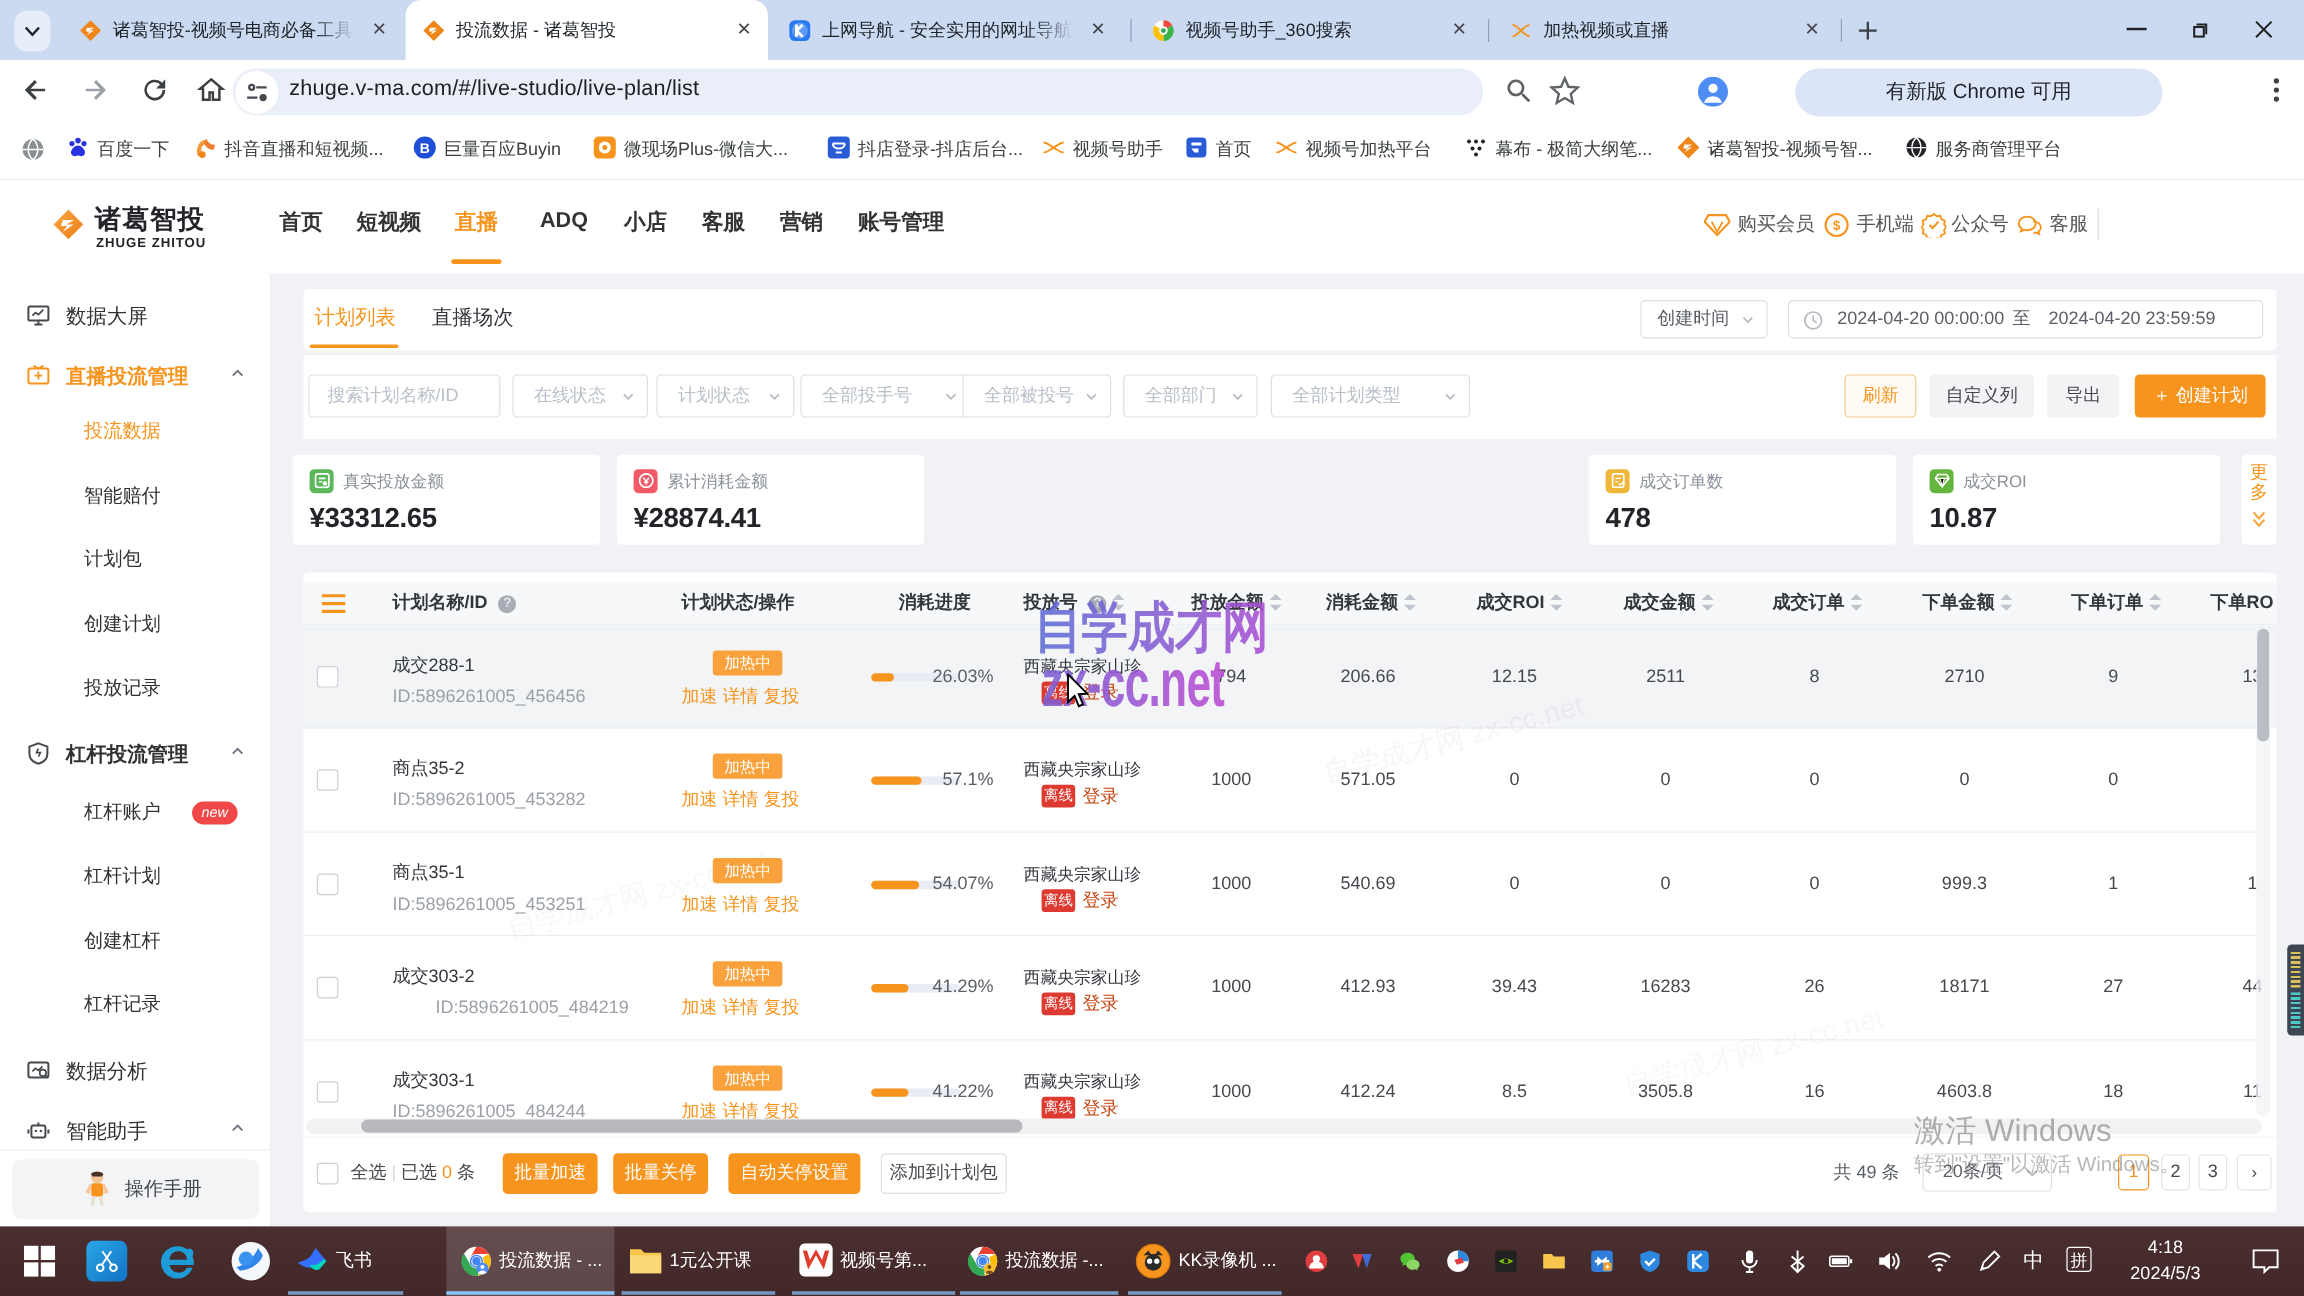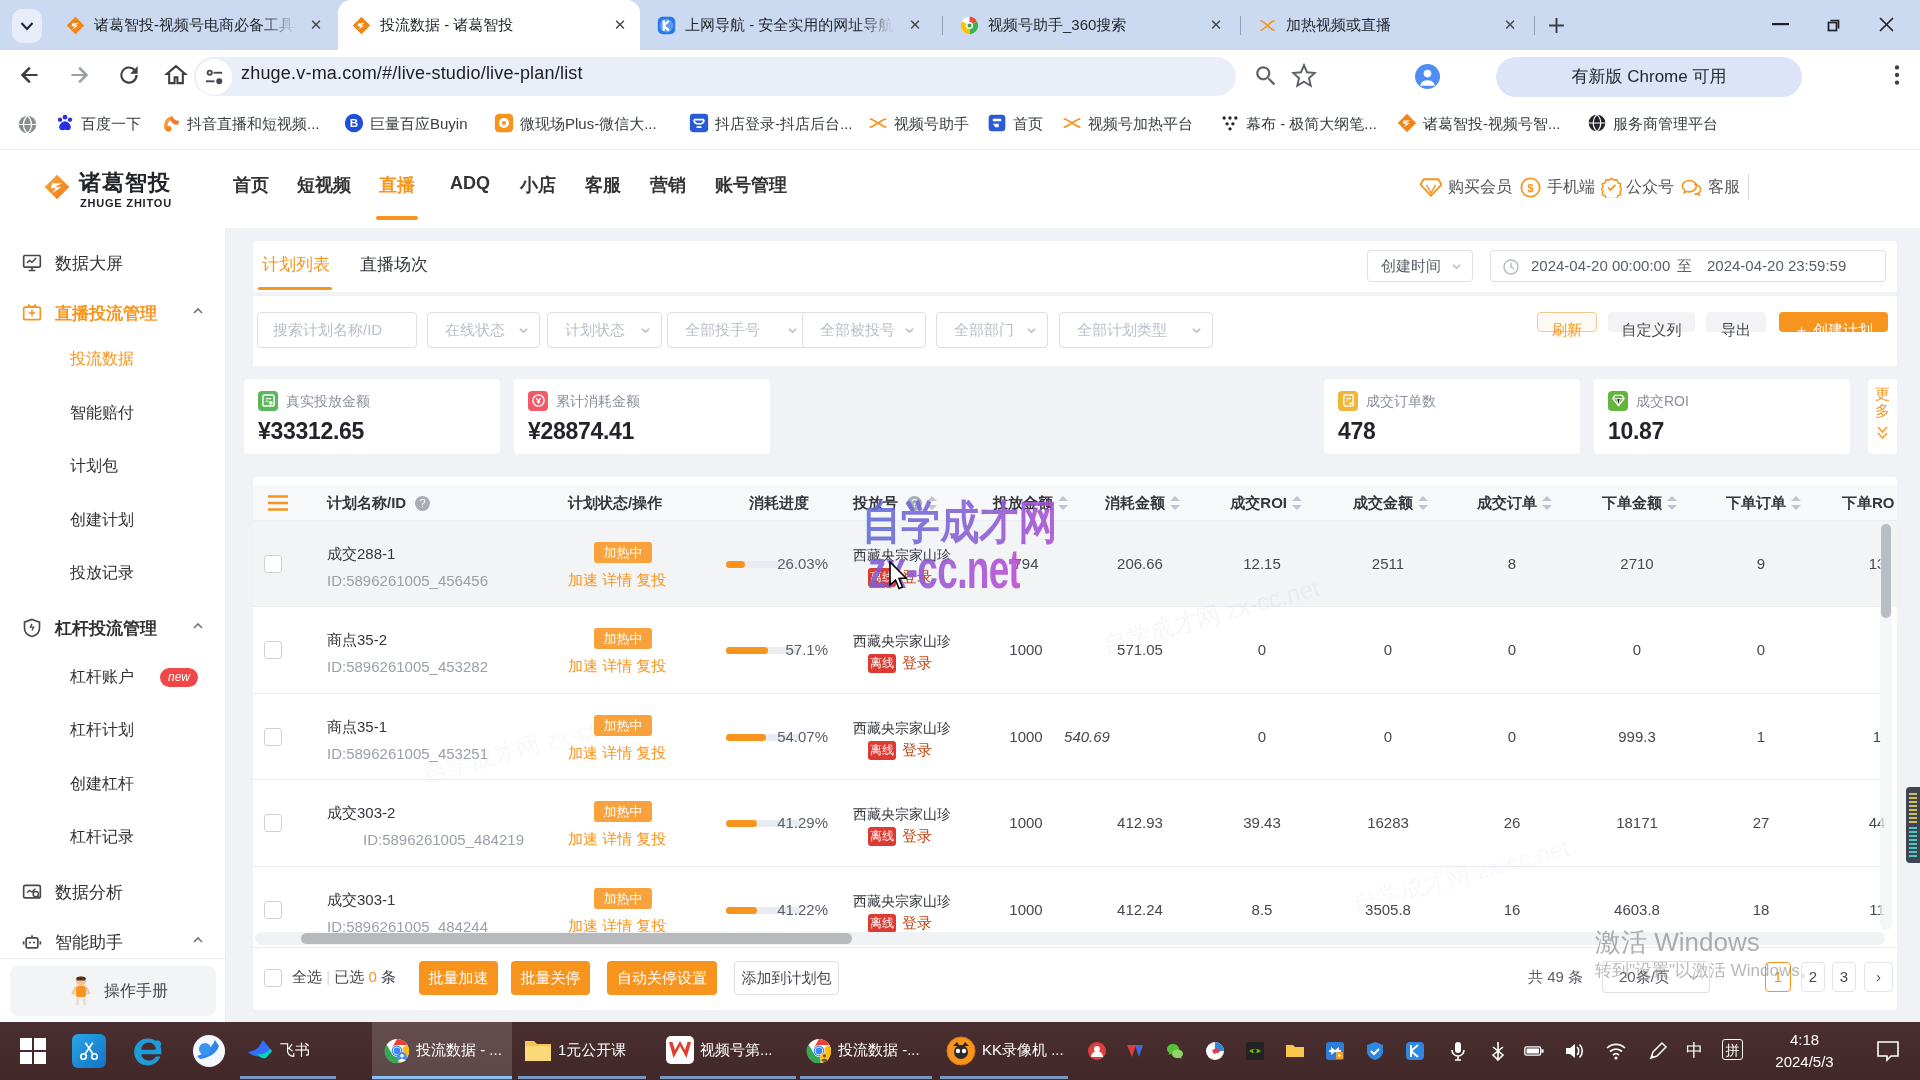--- a/index.html
+++ b/index.html
@@ -58,21 +58,21 @@
 .oplinks{position:absolute;font-size:15px;color:#f7941d;white-space:nowrap;}
 .pname{position:absolute;font-size:15px;color:#33363d;white-space:nowrap;}
 .pid{position:absolute;font-size:15px;color:#9b9fa8;white-space:nowrap;}
 .pbar{position:absolute;width:74px;height:7px;border-radius:4px;background:#e9ecf2;}
 .pbar i{position:absolute;left:0;top:0;height:7px;border-radius:4px;background:#f7941d;}
 .pct{position:absolute;font-size:15px;color:#5a5e66;text-align:right;width:70px;}
 .acct{position:absolute;font-size:14px;color:#33363d;white-space:nowrap;}
 .badge-off{position:absolute;width:28px;height:19px;background:#dd3b32;border-radius:3px;color:#fff;font-size:12px;text-align:center;line-height:19px;}
 .lgin{position:absolute;font-size:15px;color:#c2410c;}
 .num{position:absolute;font-size:15px;color:#45484f;text-align:center;transform:translateX(-50%);white-space:nowrap;}
-.btn{position:absolute;height:20px;border-radius:4px;font-size:15px;text-align:center;}
+.btn{position:absolute;height:36px;border-radius:4px;font-size:15px;text-align:center;}
 
 #taskbar{position:absolute;left:0;top:1022px;width:1920px;height:58px;background:linear-gradient(180deg,#4a2e30,#422829);}
 .tbtile{position:absolute;top:1022px;height:58px;}
 .tbu{position:absolute;top:1076px;height:3px;background:#5f9ad0;}
 .tblabel{position:absolute;top:1041px;font-size:15px;color:#fff;white-space:nowrap;}
 .trayic{position:absolute;top:1041px;width:20px;height:20px;color:#fff;}
 </style>
 </head>
 <body>
 <div id="screen">
@@ -401,21 +401,21 @@
       </svg></div>
   <div class="selbox" style="left:667px;top:312px;width:142px;"><span class="ph" style="padding-left:17px;">全部投手号</span><svg class="vv" viewBox="0 0 12 12">
         <path d="M2 4l4 4 4-4" stroke="#b4b9c2" stroke-width="1.6" fill="none"></path>
       </svg></div>
   <div class="selbox" style="left:802px;top:312px;width:124px;"><span class="ph" style="padding-left:17px;">全部被投号</span><svg class="vv" viewBox="0 0 12 12">
         <path d="M2 4l4 4 4-4" stroke="#b4b9c2" stroke-width="1.6" fill="none"></path>
       </svg></div>
   <div class="selbox" style="left:936px;top:312px;width:112px;"><span class="ph" style="padding-left:17px;">全部部门</span><svg class="vv" viewBox="0 0 12 12">
         <path d="M2 4l4 4 4-4" stroke="#b4b9c2" stroke-width="1.6" fill="none"></path>
       </svg></div>
-  <div class="selbox" style="left:1059px;top:312px;width:154px;"><span class="ph" style="padding-left:17px;">全部计划类型</span><svg class="vv" viewBox="0 0 12 12">
+  <div class="selbox" style="left:1059px;top:312px;width:166px;"><span class="ph" style="padding-left:17px;">全部计划类型</span><svg class="vv" viewBox="0 0 12 12">
         <path d="M2 4l4 4 4-4" stroke="#b4b9c2" stroke-width="1.6" fill="none"></path>
       </svg></div>
   <div class="btn" style="left:1537px;top:312px;width:60px;border:1px solid #f3c88c;background:#fffaf3;color:#f7941d;line-height:34px;">刷新</div>
   <div class="btn" style="left:1608px;top:312px;width:87px;background:#f3f3f5;color:#45484f;line-height:36px;">自定义列</div>
   <div class="btn" style="left:1706px;top:312px;width:60px;background:#f3f3f5;color:#45484f;line-height:36px;">导出</div>
   <div class="btn" style="left:1779px;top:312px;width:109px;background:#f7941d;color:#fff;line-height:36px;">＋ 创建计划</div>
 
   <div class="card" style="left:244px;">
     <div class="cic" style="background:#5cb75c;"><svg width="13" height="13" viewBox="0 0 14 14" style="margin-top:3px">
           <rect x="1" y="1" width="12" height="12" rx="2" fill="none" stroke="#fff" stroke-width="1.6"></rect>
@@ -534,21 +534,21 @@
     <div class="badge-hot" style="left:594px;top:715px;">加热中</div>
     <div class="oplinks" style="left:568px;top:744px;">加速 详情 复投</div>
     <div class="pbar" style="left:726px;top:734px;">
         <i style="width:40px;"></i>
       </div>
     <div class="pct" style="left:758px;top:728px;">54.07%</div>
     <div class="acct" style="left:853px;top:720px;">西藏央宗家山珍</div>
     <div class="badge-off" style="left:868px;top:741px;">离线</div>
     <div class="lgin" style="left:902px;top:741px;">登录</div>
     <div class="num" style="left:1026px;top:728px;">1000</div>
-    <div class="num" style="left:1087px;top:728px;font-style:italic;">540.69</div>
+    <div class="num" style="left:1140px;top:728px;">540.69</div>
     <div class="num" style="left:1262px;top:728px;">0</div>
     <div class="num" style="left:1388px;top:728px;">0</div>
     <div class="num" style="left:1512px;top:728px;">0</div>
     <div class="num" style="left:1637px;top:728px;">999.3</div>
     <div class="num" style="left:1761px;top:728px;">1</div>
     <div class="num" style="left:1877px;top:728px;">1</div>
 
     <div class="cb" style="left:264px;top:814px;"></div>
     <div class="pname" style="left:327px;top:804px;">成交303-2</div>
     <div class="pid" style="left:327px;top:831px;margin-left:36px;">ID:5896261005_484219</div>

